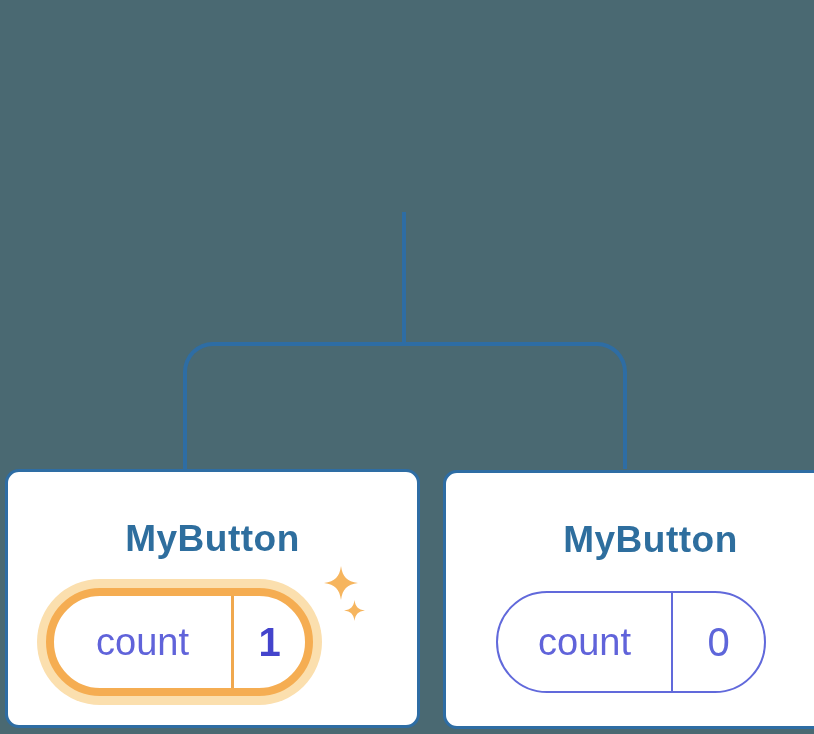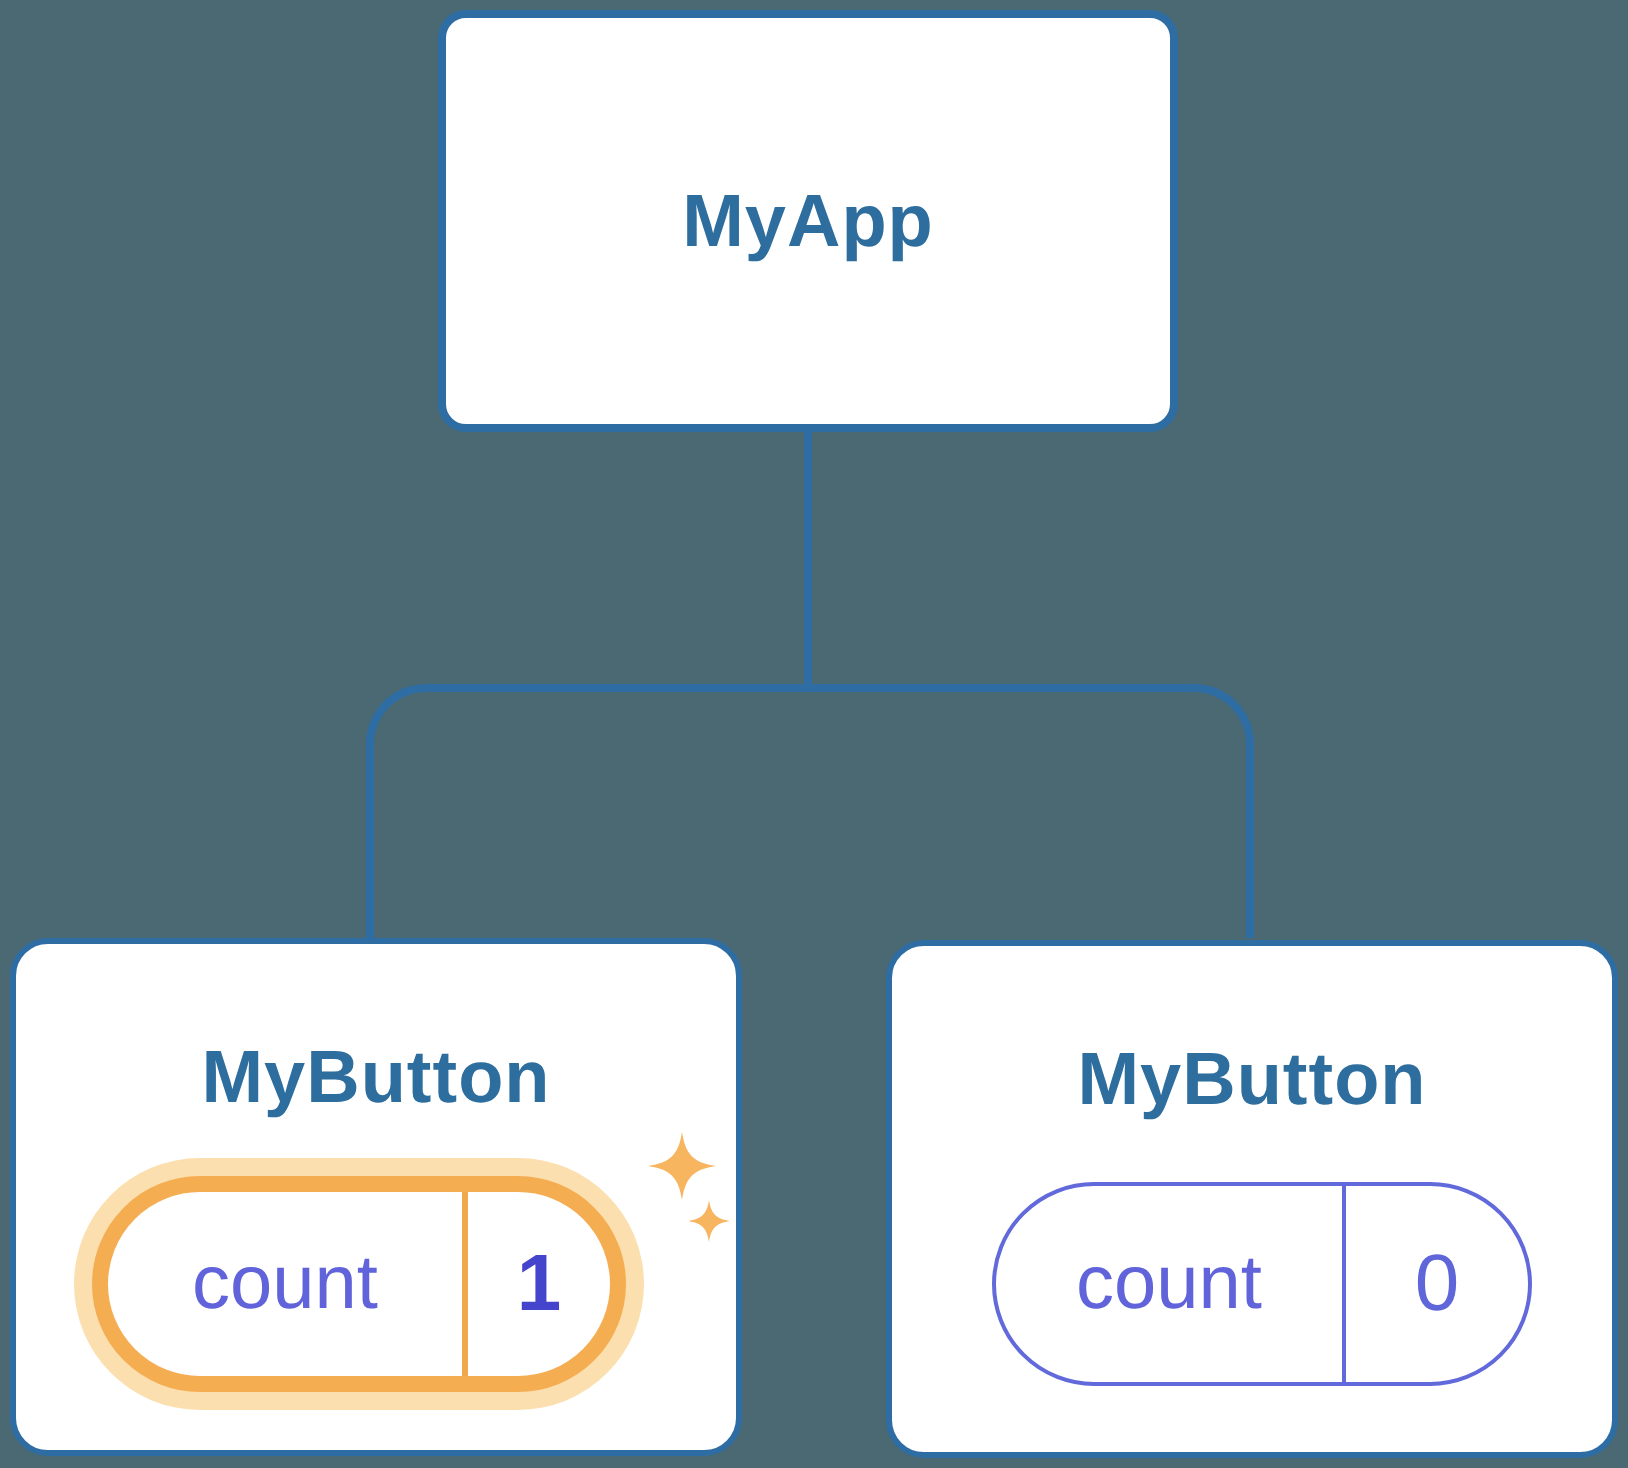--- a/index.html
+++ b/index.html
@@ -49,24 +49,23 @@
   .card-root {
     left: 219px;
     top: 5px;
     width: 370px;
     height: 211px;
     display: flex;
     align-items: center;
     justify-content: center;
   }
   .card-child {
-    width: 366px;
+    width: 415px;
     height: 259px;
     border-width: 3px;
-    border-radius: 19px;
   }
   .card-child-left  { left: 5px;   top: 469px; }
   .card-child-right { left: 443px; top: 470px; }
 
   .card-title {
     color: #2E6E9E;
     font-size: 37px;
     font-weight: 700;
     letter-spacing: 0.5px;
     white-space: nowrap;
@@ -144,23 +143,20 @@
   .sparkle svg { display: block; width: 100%; height: 100%; }
 </style>
 </head>
 <body>
 
 <div class="stage">
 
   <div class="stem"></div>
   <div class="bracket"></div>
 
-  <div class="card card-root">
-    <div class="card-title">MyApp</div>
-  </div>
 
   <div class="card card-child card-child-left">
     <div class="card-title child-title">MyButton</div>
 
     <div class="pill pill-active">
       <div class="pill-cell pill-key">count</div>
       <div class="pill-divider"></div>
       <div class="pill-cell pill-value">1</div>
     </div>
 

